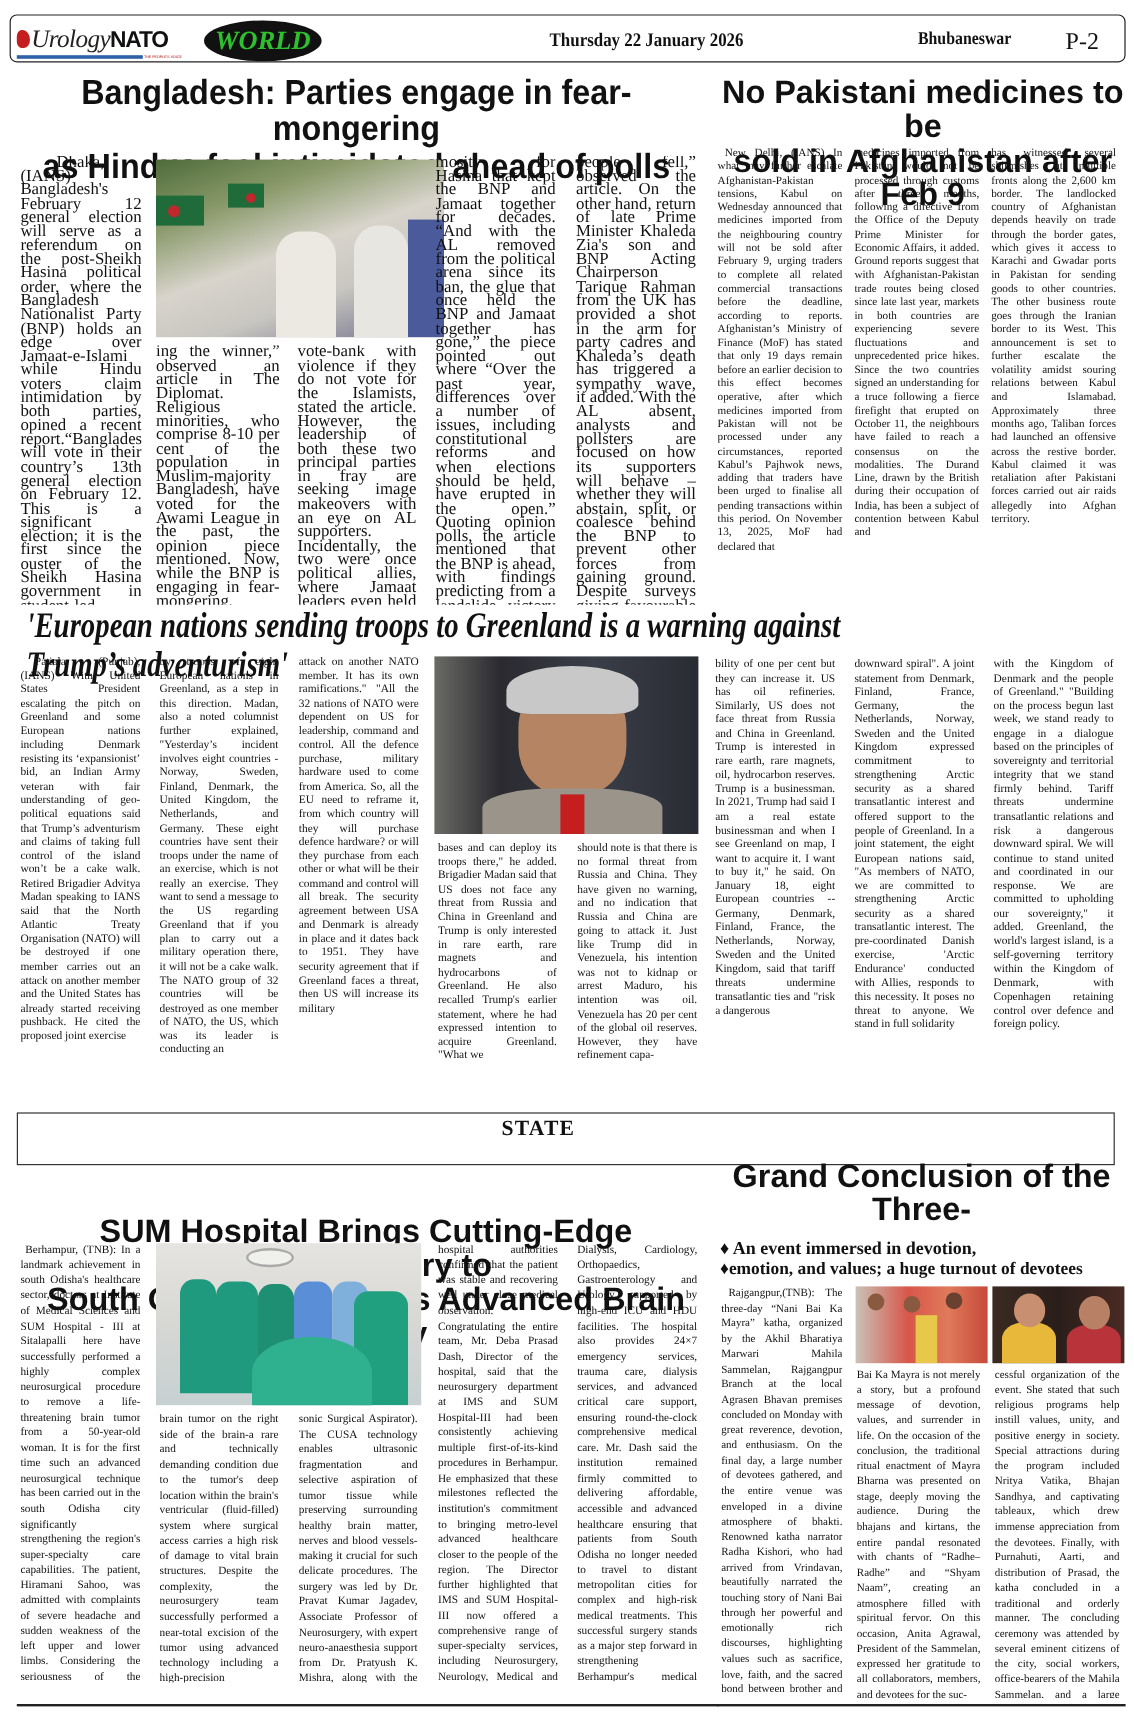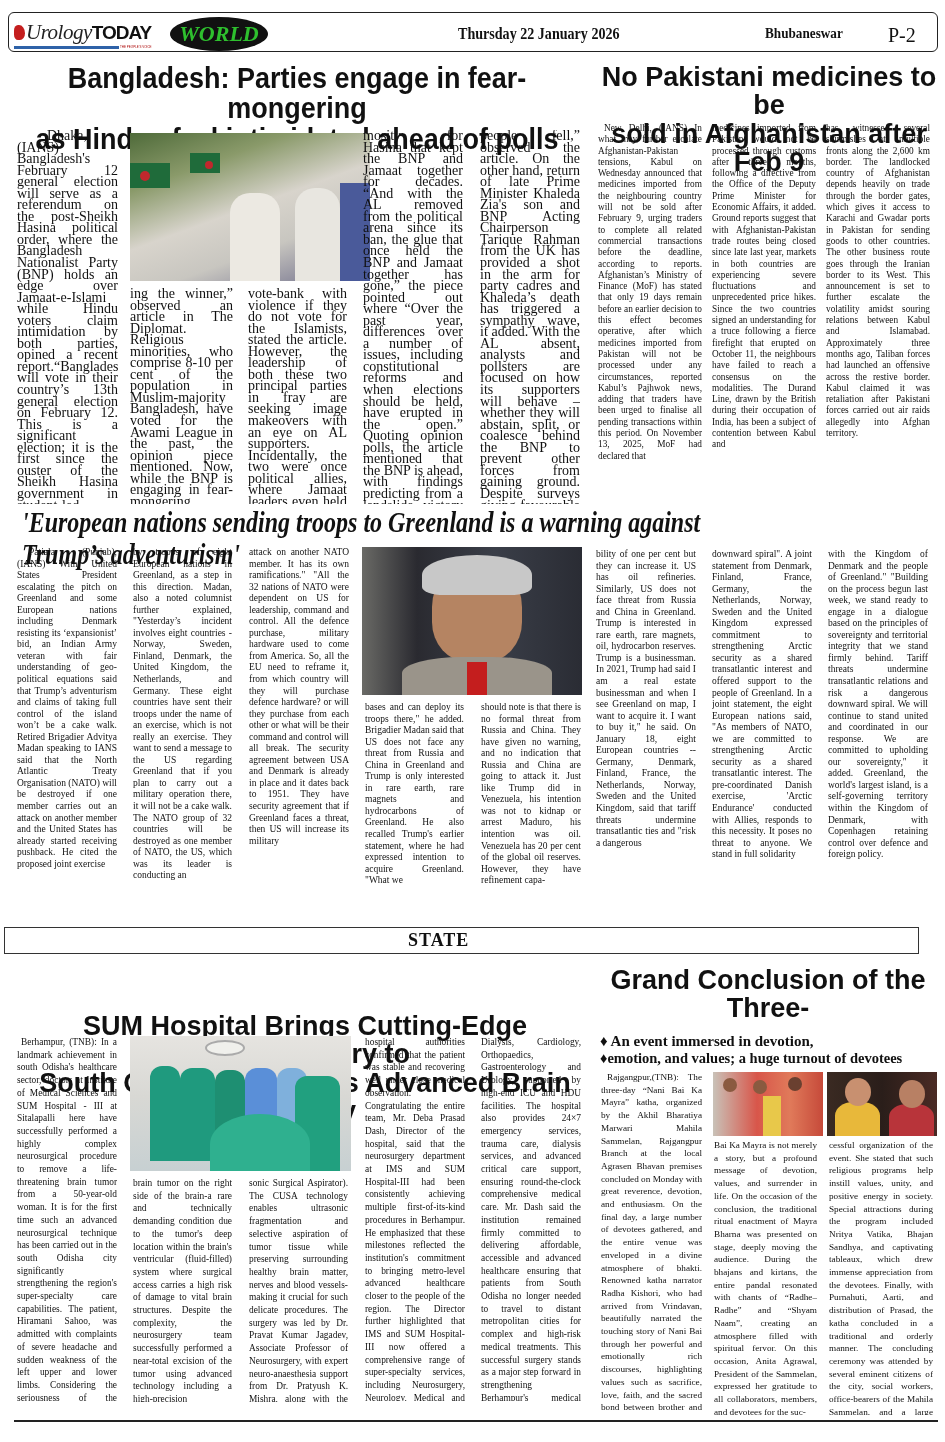--- a/index.html
+++ b/index.html
@@ -15,30 +15,30 @@
 .world{left:170px;top:17px;width:98px;height:34px;background:#111;border-radius:50%;display:flex;align-items:center;justify-content:center}
 .world span{font-family:"Liberation Serif",serif;font-style:italic;font-weight:bold;font-size:22px;color:#2ec02e}
 .date{left:458px;top:25px;font-weight:bold;font-size:16px;font-family:"Liberation Serif",serif;transform:scaleX(0.88);transform-origin:left}
 .city{left:765px;top:25px;font-weight:bold;font-size:15px;transform:scaleX(0.88);transform-origin:left}
 .pageno{left:888px;top:24px;font-size:20px}
 .hl{font-family:"Liberation Sans",sans-serif;font-weight:bold;color:#111;text-align:center;line-height:1.05;transform-origin:left top}
 .body{font-size:14px;line-height:11.55px;text-align:justify;hyphens:manual}
 .col{position:absolute;overflow:hidden}
 .photo{position:absolute;overflow:hidden}
 .rule{position:absolute;height:1.5px;background:#222}
-.state-box{left:4px;top:927px;width:915px;height:27px;border:1.5px solid #333}
+.state-box{left:14px;top:927px;width:915px;height:44px;border:1.5px solid #333}
 .state-box span{position:absolute;left:403px;top:2px;font-weight:bold;font-size:18px;letter-spacing:1px;font-family:"Liberation Serif",serif}
 .bullet{font-family:"Liberation Serif",serif;font-weight:bold;font-size:15px;line-height:17px}
 </style>
 </head>
 <body>
 
 <div class="abs masthead"></div>
 <div class="abs logo">
-  <span class="mapmark"></span><span class="orissa">Urology</span><span class="today">TODAY</span>
+  <span class="mapmark"></span><span class="orissa">Urology</span><span class="today">NATO</span>
   <div class="underline"></div>
   <div class="tag">THE PEOPLE'S VOICE</div>
 </div>
 <div class="abs world">
     <span>WORLD</span>
   </div>
 <div class="abs date">Thursday 22 January 2026</div>
 <div class="abs city">Bhubaneswar</div>
 <div class="abs pageno">P-2</div>
 

